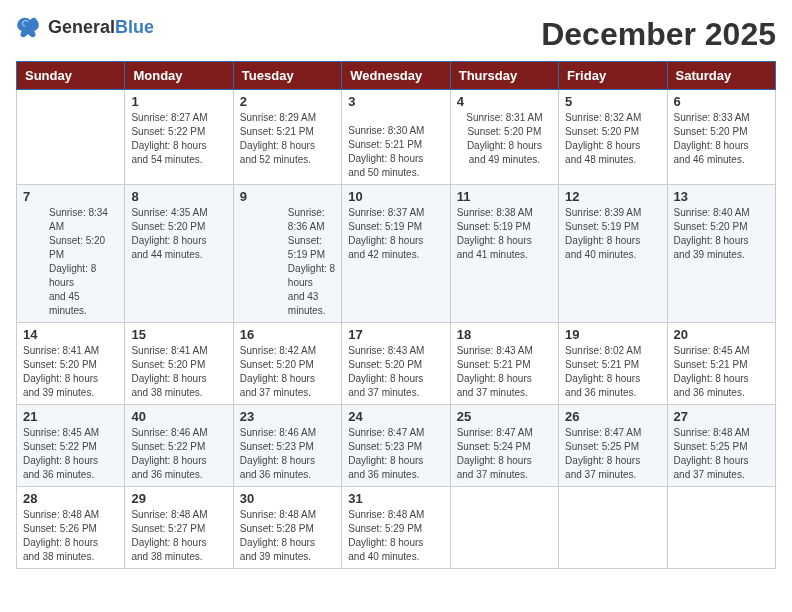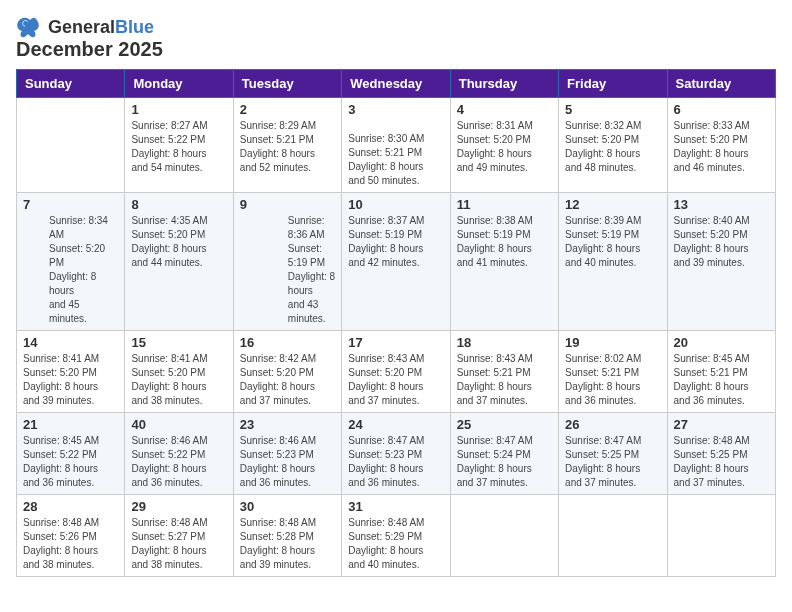--- a/index.html
+++ b/index.html
@@ -8,21 +8,20 @@
       background: #fff;
       width: 792px;
       min-height: 612px;
       padding: 16px;
     }
     .header {
       display: flex;
       justify-content: space-between;
       align-items: flex-start;
       margin-bottom: 8px;
-      flex-direction: column;
     }
     .logo {
       display: flex;
       align-items: center;
       gap: 4px;
     }
     .logo-text-general {
       font-size: 18px;
       font-weight: bold;
       color: #333;
@@ -33,21 +32,21 @@
       color: #3a7cc5;
     }
     .logo-bird {
       width: 28px;
       height: 22px;
     }
     .title-area {
       text-align: right;
     }
     .month-title {
-      font-size: 20px;
+      font-size: 32px;
       font-weight: bold;
       color: #333;
     }
     .location {
       font-size: 15px;
       color: #555;
     }
     .calendar {
       width: 100%;
       border-collapse: collapse;
@@ -85,21 +84,21 @@
     .empty-cell {
       background: #f9f9f9;
     }
     tr:nth-child(even) td {
       background-color: #f3f7fc;
     }
     tr:nth-child(odd) td {
       background-color: #ffffff;
     }
     .calendar thead tr th {
-      background-color: #4c1d95;
+      background-color: #7f1d1d;
     }
   </style>
 </head>
 <body>
 
 <div class="header">
   <div class="logo">
     <svg class="logo-bird" viewBox="0 0 28 22" xmlns="http://www.w3.org/2000/svg">
       <path d="M14 4 C10 0 4 2 2 6 C0 10 2 14 6 15 C4 17 4 20 6 21 C8 22 10 20 12 18 C14 20 16 22 18 21 C20 20 20 17 18 15 C22 14 24 10 22 6 C20 2 18 0 14 4Z" fill="#3a7cc5"></path>
       <path d="M12 6 C11 4 8 4 7 6 C6 8 7 10 9 10" fill="none" stroke="#fff" stroke-width="0.8"></path>
@@ -144,21 +143,21 @@
         </td>
         <td>
           <span class="day-num">3</span>
           <div class="day-info" style="white-space: pre-line; margin-top: 15px;">Sunrise: 8:30 AM
 Sunset: 5:21 PM
 Daylight: 8 hours
 and 50 minutes.</div>
         </td>
         <td>
           <span class="day-num">4</span>
-          <div class="day-info" style="white-space: pre-line;">Sunrise: 8:31 AM
+          <div class="day-info" style="white-space: pre-line; text-align: center;">Sunrise: 8:31 AM
 Sunset: 5:20 PM
 Daylight: 8 hours
 and 49 minutes.</div>
         </td>
         <td>
           <span class="day-num">5</span>
           <div class="day-info" style="white-space: pre-line;">Sunrise: 8:32 AM
 Sunset: 5:20 PM
 Daylight: 8 hours
 and 48 minutes.</div>

